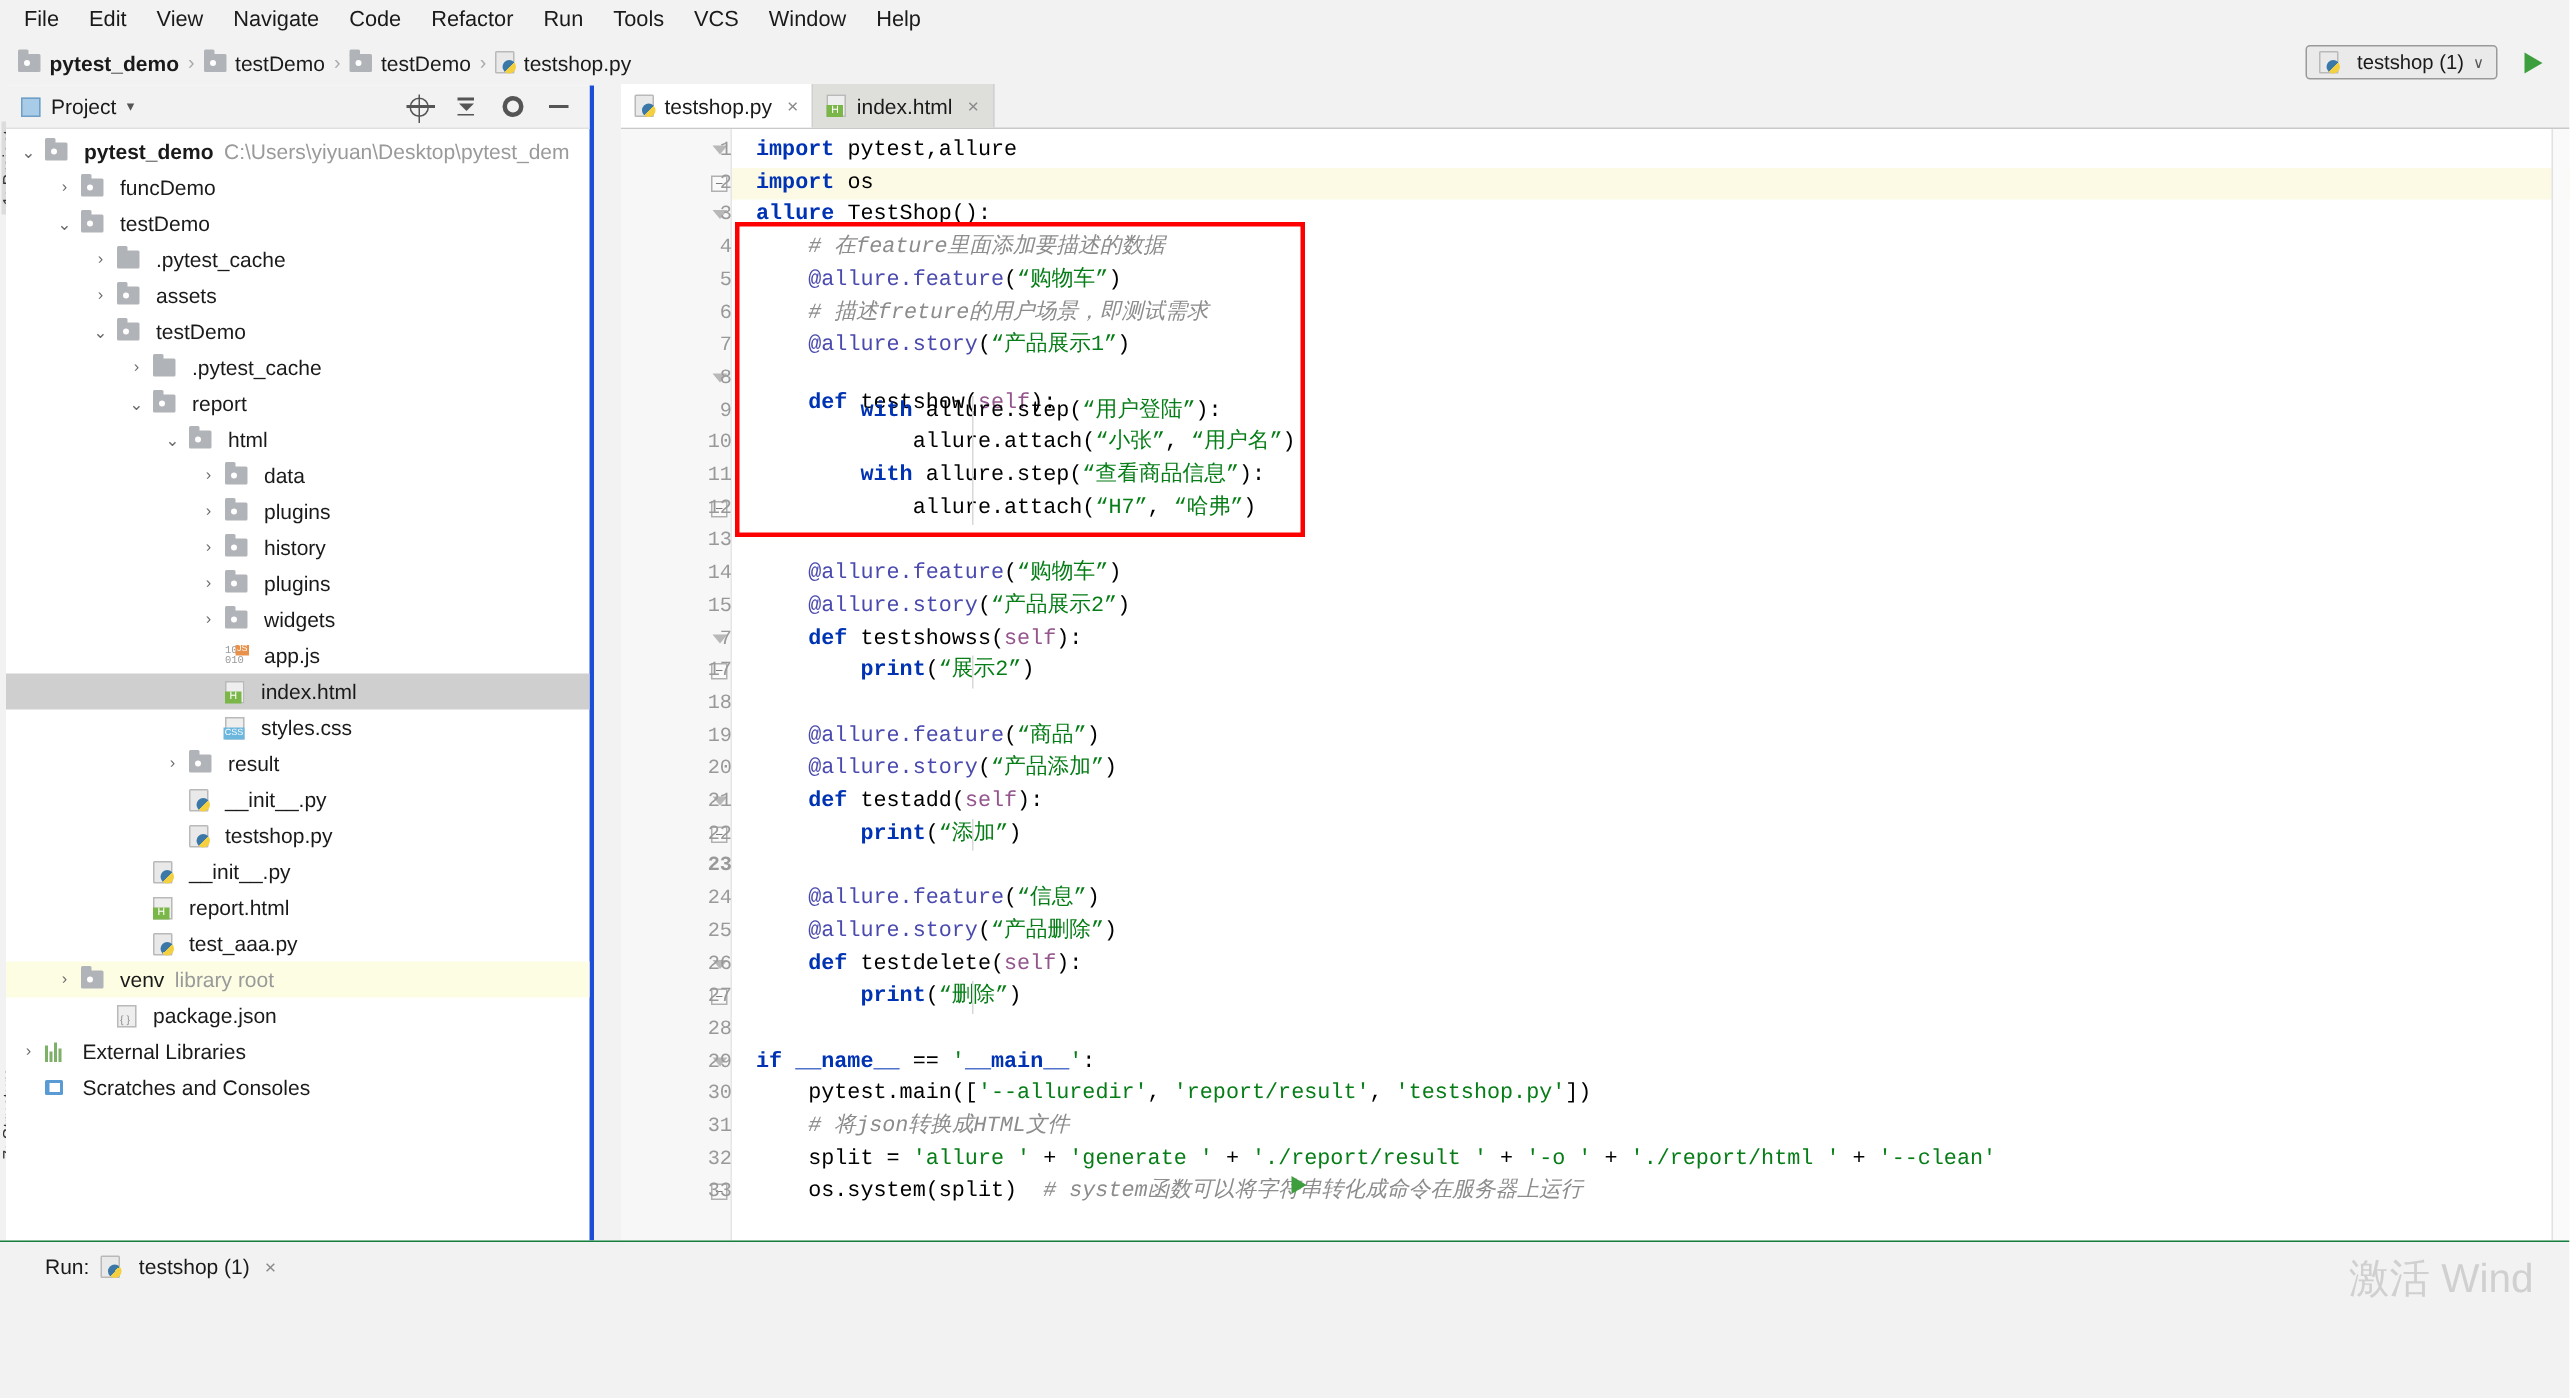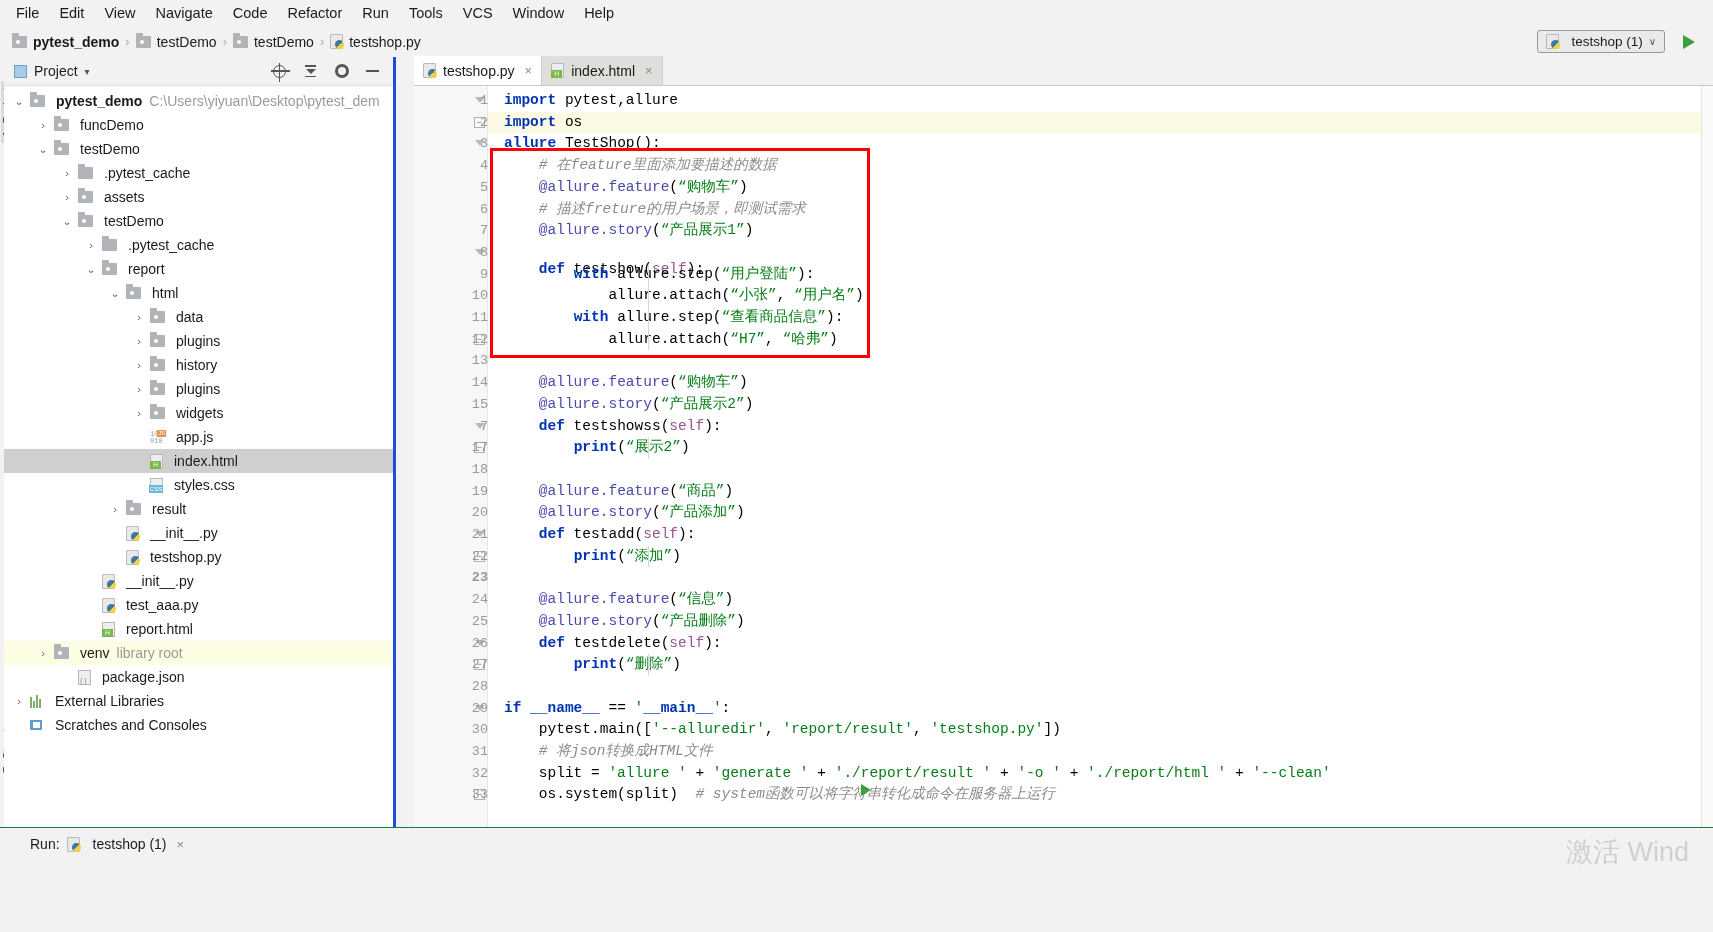--- a/index.html
+++ b/index.html
@@ -433,27 +433,27 @@
           <span class="ico ic-py" style="margin-left: 4px;"></span>
           <span class="rowtxt">testshop.py</span>
         </div>
         <div class="row" style="padding-left: 80px;">
           <span class="arrow none"></span>
           <span class="ico ic-py" style="margin-left: 4px;"></span>
           <span class="rowtxt">__init__.py</span>
         </div>
         <div class="row" style="padding-left: 80px;">
           <span class="arrow none"></span>
+          <span class="ico ic-html" style="margin-left: 4px;"></span>
+          <span class="rowtxt">report.html</span>
+        </div>
+        <div class="row" style="padding-left: 80px;">
+          <span class="arrow none"></span>
           <span class="ico ic-py" style="margin-left: 4px;"></span>
           <span class="rowtxt">test_aaa.py</span>
-        </div>
-        <div class="row" style="padding-left: 80px;">
-          <span class="arrow none"></span>
-          <span class="ico ic-html" style="margin-left: 4px;"></span>
-          <span class="rowtxt">report.html</span>
         </div>
         <div class="row venv" style="padding-left: 32px;">
           <span class="arrow">›</span>
           <span class="ico ic-folder dot" style="margin-left: 4px;"></span>
           <span class="rowtxt">venv</span>
           <span class="dim">library root</span>
         </div>
         <div class="row" style="padding-left: 56px;">
           <span class="arrow none"></span>
           <span class="ico ic-json" style="margin-left: 4px;"></span>

